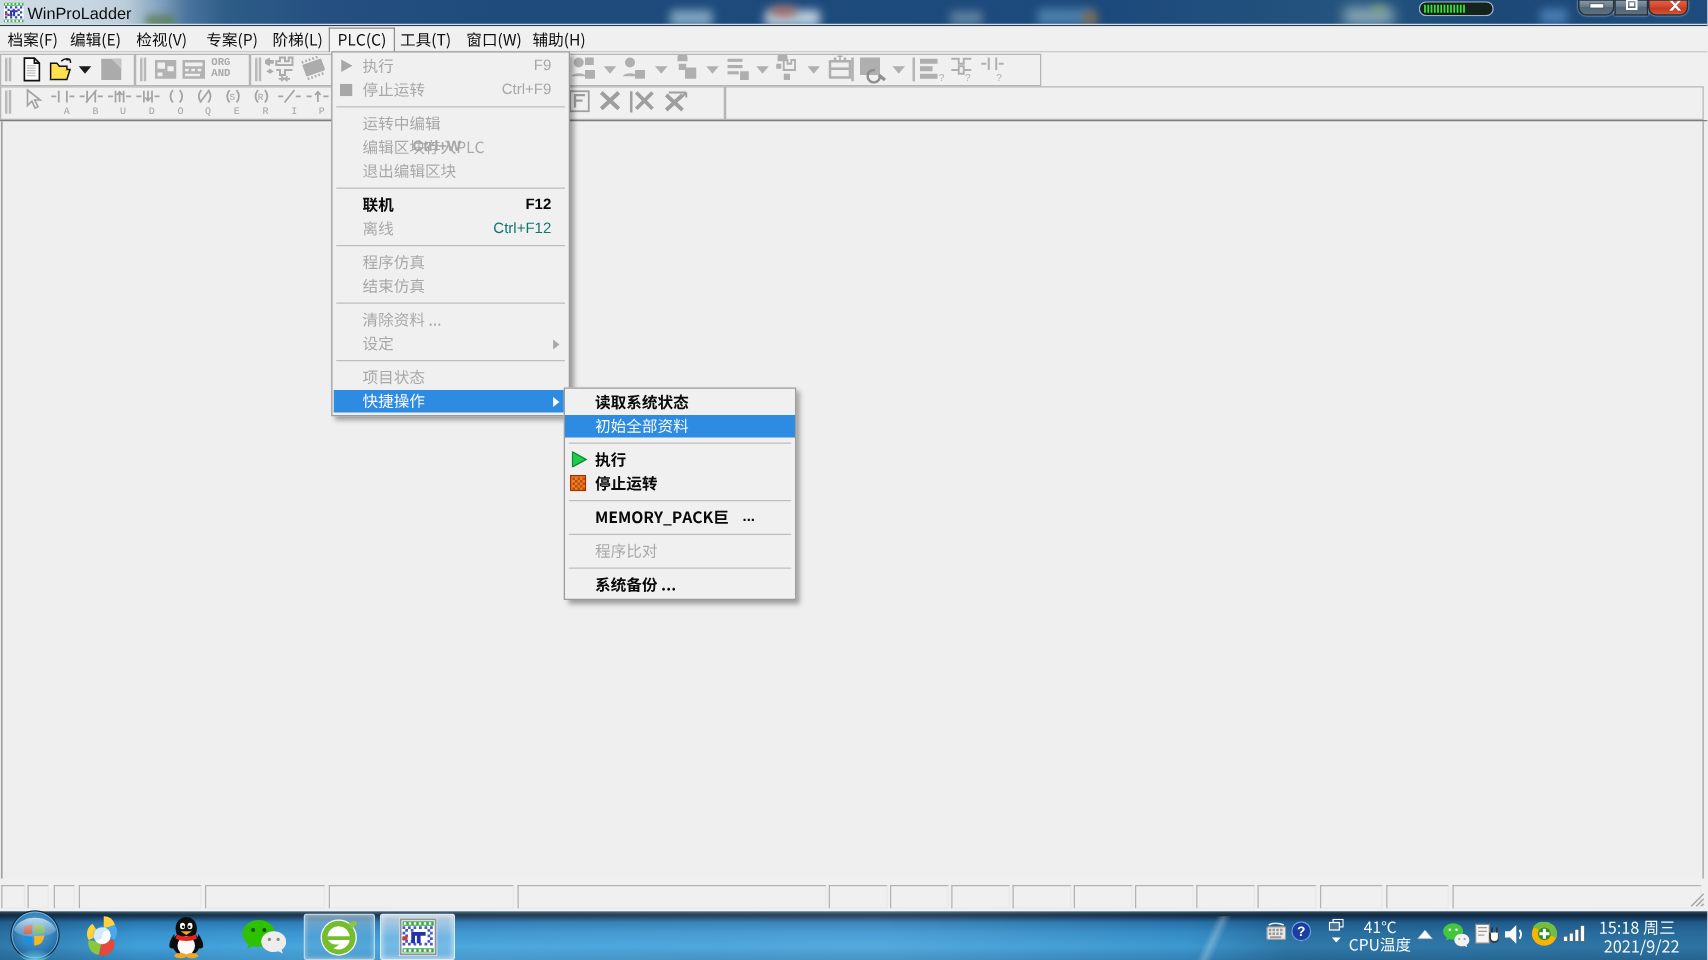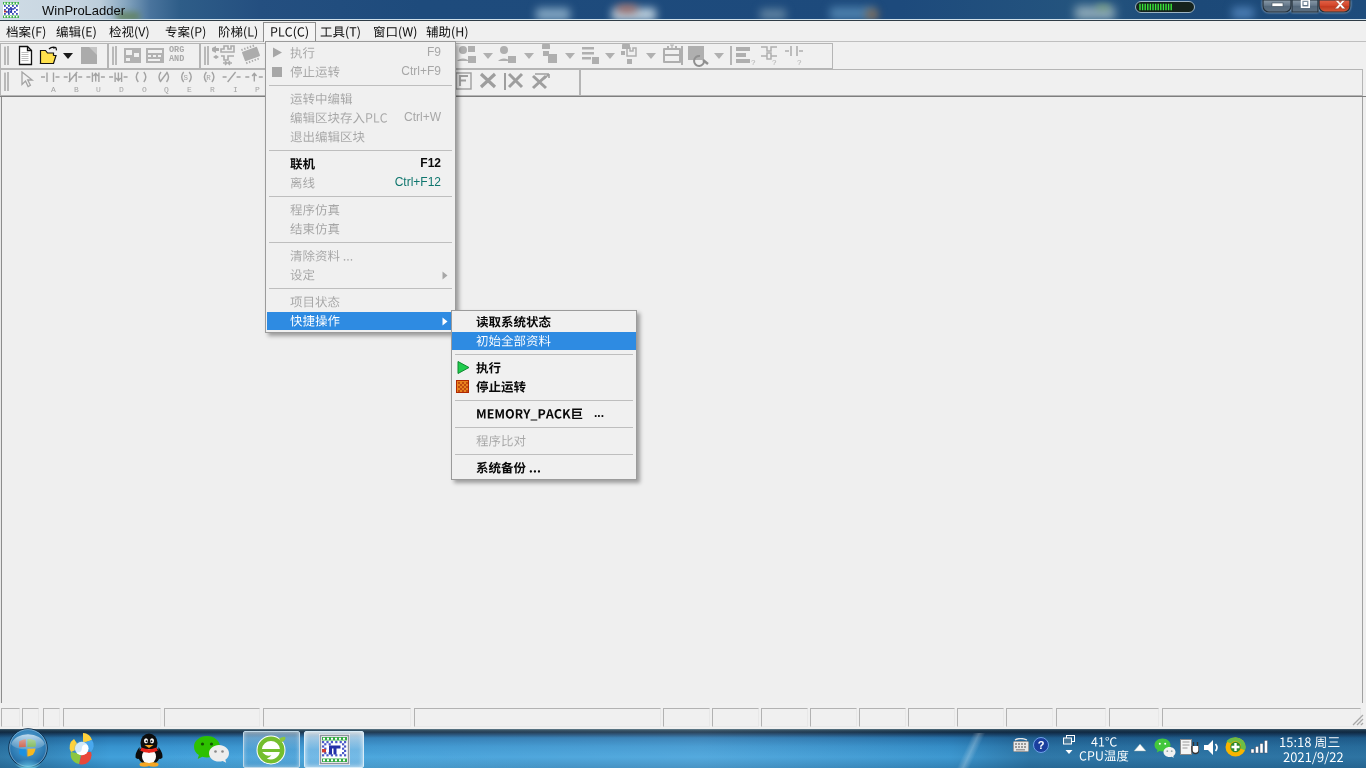--- a/index.html
+++ b/index.html
@@ -41,21 +41,21 @@
       <rect x="7" y="9" width="1.8" height="1.8"></rect>
       <rect x="11" y="9" width="1.8" height="1.8"></rect>
 <rect x="1" y="11" width="1.8" height="1.8"></rect>
       <rect x="5" y="11" width="1.8" height="1.8"></rect>
       <rect x="9" y="11" width="1.8" height="1.8"></rect>
       <rect x="13" y="11" width="1.8" height="1.8"></rect>
 </g>
 <path d="M5 6.2h6.2v1.6h-2.1v3.2h-1.6v-3.2h-0.9v3.2H5z" fill="#2B3BAF"></path>
 <rect x="1" y="8.6" width="2.2" height="1.8" fill="#C03A30"></rect>
 </svg>
-<div class="ab" style="left:22px;top:3px;font-size:13px;color:#0b0b0b;margin-left:20px;">WinProLadder</div>
+<div class="ab" style="left:22px;top:3px;font-size:13px;color:#0b0b0b;">WinProLadder</div>
 <svg class="ab" style="left:1135px;top:1px" width="62" height="12" viewBox="0 0 62 12">
 <rect x="0.5" y="0.5" width="59" height="11" rx="5.5" fill="#15231d" stroke="#9DB4C4" stroke-width="1"></rect>
 <g stroke="#39E639" stroke-width="1.4">
 <path d="M5 2.8v6.4 M7.6 2.8v6.4 M10.2 2.8v6.4 M12.8 2.8v6.4 M15.4 2.8v6.4 M18 2.8v6.4 M20.6 2.8v6.4 M23.2 2.8v6.4 M25.8 2.8v6.4 M28.4 2.8v6.4 M31 2.8v6.4 M33.6 2.8v6.4 M36.2 2.8v6.4"></path>
 </g>
 </svg>
 <svg class="ab" style="left:1262px;top:0;filter:drop-shadow(0 0 1px rgba(230,240,248,0.8))" width="95" height="13" viewBox="0 0 95 13">
 <defs>
 <linearGradient id="wb" x1="0" y1="0" x2="0" y2="1">
         <stop offset="0" stop-color="#8B9CA9"></stop>
@@ -543,21 +543,21 @@
 <svg class="ab" style="left:272px;top:66.5px;z-index:12" width="10" height="10" viewBox="0 0 10 10">
     <rect width="10" height="10" fill="#A7A7A7"></rect>
   </svg>
 <div class="ab" style="left:269px;top:84.5px;width:183px;height:1px;background:#BEBEBE;z-index:11;"></div>
 <svg style="position:absolute;left:288px;top:90.5px;z-index:12;" width="66.5" height="15.6" viewBox="-2 -12.5 66.5 15.6">
     <path d="M4.8 -9.7V-8.8H11.1V-9.7ZM0.9 -9.2C1.6 -8.7 2.6 -8 3.1 -7.6L3.7 -8.2C3.2 -8.7 2.2 -9.3 1.5 -9.8ZM4.7 -1.5C5.1 -1.7 5.6 -1.7 10.3 -2.1L10.8 -1.2L11.6 -1.6C11.2 -2.6 10.2 -4.2 9.4 -5.4L8.6 -5C9 -4.4 9.5 -3.6 9.9 -2.9L5.7 -2.6C6.4 -3.6 7.1 -4.8 7.6 -6H11.9V-6.9H3.9V-6H6.5C6 -4.7 5.3 -3.5 5.1 -3.2C4.8 -2.8 4.6 -2.5 4.4 -2.4C4.5 -2.2 4.6 -1.7 4.7 -1.5ZM3.2 -6.1H0.5V-5.2H2.2V-1.3C1.7 -1 1.1 -0.5 0.5 0.2L1.1 1.1C1.7 0.2 2.4 -0.5 2.8 -0.5C3.1 -0.5 3.5 -0.1 4 0.2C4.9 0.7 5.9 0.9 7.5 0.9C8.8 0.9 11 0.8 11.8 0.8C11.8 0.5 12 0 12.1 -0.3C10.8 -0.1 8.9 -0 7.5 -0C6.1 -0 5 -0.1 4.2 -0.6C3.7 -0.9 3.4 -1.2 3.2 -1.3Z M13.5 -4.2C13.6 -4.2 14 -4.3 14.4 -4.3H15.5V-2.5L13 -2.1L13.2 -1.2L15.5 -1.6V1H16.4V-1.8L18.1 -2.1L18.1 -3L16.4 -2.7V-4.3H17.7V-5.2H16.4V-7.1H15.5V-5.2H14.3C14.7 -6.1 15.1 -7.1 15.4 -8.2H17.7V-9H15.7C15.8 -9.5 15.9 -9.9 16 -10.3L15.1 -10.5C15 -10 14.9 -9.5 14.8 -9H13.1V-8.2H14.6C14.3 -7.1 14 -6.3 13.8 -6C13.6 -5.4 13.4 -5 13.2 -5C13.3 -4.8 13.5 -4.3 13.5 -4.2ZM17.8 -6.7V-5.8H19.7C19.4 -4.9 19.1 -4.1 18.9 -3.5H22.5C22.1 -2.9 21.5 -2.1 21 -1.4C20.6 -1.7 20.1 -2 19.7 -2.2L19.1 -1.6C20.4 -0.9 21.9 0.3 22.6 1L23.2 0.3C22.9 -0.1 22.3 -0.5 21.7 -1C22.5 -2 23.4 -3.2 24 -4.1L23.4 -4.4L23.2 -4.4H20.2L20.6 -5.8H24.5V-6.7H20.9L21.3 -8.2H24V-9H21.5L21.9 -10.4L20.9 -10.5L20.6 -9H18.3V-8.2H20.3L19.9 -6.7Z M30.7 -10.5V-8.3H26.2V-2.3H27.1V-3.1H30.7V1H31.7V-3.1H35.3V-2.4H36.3V-8.3H31.7V-10.5ZM27.1 -4V-7.4H30.7V-4ZM35.3 -4H31.7V-7.4H35.3Z M38 -0.7 38.2 0.2C39.2 -0.2 40.6 -0.8 41.8 -1.3L41.6 -2C40.3 -1.5 38.9 -1 38 -0.7ZM38.3 -5.3C38.4 -5.4 38.7 -5.4 40.1 -5.6C39.6 -4.8 39.1 -4.2 39 -4C38.6 -3.5 38.3 -3.2 38.1 -3.1C38.2 -2.9 38.3 -2.5 38.4 -2.3C38.6 -2.4 39 -2.6 41.7 -3.2C41.7 -3.4 41.7 -3.7 41.7 -4L39.6 -3.5C40.5 -4.7 41.3 -6.1 42 -7.5L41.3 -7.9C41.1 -7.4 40.8 -6.9 40.6 -6.5L39.2 -6.3C39.9 -7.4 40.6 -8.8 41.1 -10.2L40.2 -10.5C39.7 -9 38.9 -7.3 38.6 -6.9C38.4 -6.5 38.2 -6.2 38 -6.1C38.1 -5.9 38.2 -5.5 38.3 -5.3ZM45.3 -4.4V-2.5H44.3V-4.4ZM45.9 -4.4H46.8V-2.5H45.9ZM43.5 -5.2V0.9H44.3V-1.8H45.3V0.6H45.9V-1.8H46.8V0.6H47.5V-1.8H48.4V0.1C48.4 0.2 48.4 0.2 48.3 0.2C48.2 0.2 48 0.2 47.7 0.2C47.8 0.4 47.9 0.7 47.9 0.9C48.3 0.9 48.6 0.9 48.9 0.8C49.1 0.7 49.1 0.4 49.1 0.1V-5.2L48.4 -5.2ZM47.5 -4.4H48.4V-2.5H47.5ZM45.1 -10.3C45.3 -10 45.5 -9.5 45.6 -9.2H42.7V-6.4C42.7 -4.5 42.6 -1.7 41.4 0.3C41.6 0.4 42 0.6 42.1 0.8C43.3 -1.2 43.5 -4.2 43.5 -6.2H49V-9.2H46.6C46.5 -9.6 46.2 -10.1 45.9 -10.6ZM43.5 -8.3H48.1V-7H43.5Z M56.9 -9.4H60.2V-8.1H56.9ZM56 -10.1V-7.4H61.1V-10.1ZM51 -4.2C51.1 -4.2 51.5 -4.3 51.9 -4.3H53V-2.5L50.5 -2.1L50.7 -1.2L53 -1.7V1H53.9V-1.8L55.3 -2.1L55.3 -2.9L53.9 -2.7V-4.3H55.1V-5.2H53.9V-7.1H53V-5.2H51.9C52.2 -6 52.5 -7.1 52.9 -8.1H55.1V-9H53.1C53.2 -9.5 53.3 -9.9 53.4 -10.3L52.5 -10.5C52.4 -10 52.3 -9.5 52.2 -9H50.6V-8.1H52C51.7 -7.1 51.4 -6.3 51.3 -6C51.1 -5.4 50.9 -5 50.7 -5C50.8 -4.8 51 -4.3 51 -4.2ZM60.2 -5.9V-4.8H57V-5.9ZM55 -1 55.1 -0.1 60.2 -0.5V1H61.1V-0.6L62 -0.7L62 -1.4L61.1 -1.4V-5.9H61.9V-6.7H55.3V-5.9H56.1V-1ZM60.2 -4.1V-3H57V-4.1ZM60.2 -2.3V-1.3L57 -1.1V-2.3Z" fill="#A7A7A7"></path>
   </svg>
 <svg style="position:absolute;left:288px;top:109.5px;z-index:12;" width="101.7" height="15.6" viewBox="-2 -12.5 101.7 15.6">
     <path d="M0.5 -0.7 0.7 0.2C1.8 -0.2 3.1 -0.8 4.3 -1.3L4.2 -2C2.8 -1.5 1.4 -1 0.5 -0.7ZM0.8 -5.3C0.9 -5.4 1.2 -5.4 2.6 -5.6C2.1 -4.8 1.7 -4.2 1.5 -4C1.1 -3.5 0.8 -3.2 0.6 -3.1C0.7 -2.9 0.8 -2.5 0.9 -2.3C1.1 -2.4 1.5 -2.6 4.2 -3.2C4.2 -3.4 4.2 -3.7 4.2 -4L2.1 -3.5C3 -4.7 3.8 -6.1 4.5 -7.5L3.8 -7.9C3.6 -7.4 3.3 -6.9 3.1 -6.5L1.7 -6.3C2.4 -7.4 3.1 -8.8 3.6 -10.2L2.7 -10.5C2.2 -9 1.4 -7.3 1.1 -6.9C0.9 -6.5 0.7 -6.2 0.5 -6.1C0.6 -5.9 0.7 -5.5 0.8 -5.3ZM7.8 -4.4V-2.5H6.8V-4.4ZM8.4 -4.4H9.3V-2.5H8.4ZM6 -5.2V0.9H6.8V-1.8H7.8V0.6H8.4V-1.8H9.3V0.6H10V-1.8H10.9V0.1C10.9 0.2 10.9 0.2 10.8 0.2C10.7 0.2 10.5 0.2 10.2 0.2C10.3 0.4 10.4 0.7 10.4 0.9C10.8 0.9 11.1 0.9 11.4 0.8C11.6 0.7 11.6 0.4 11.6 0.1V-5.2L10.9 -5.2ZM10 -4.4H10.9V-2.5H10ZM7.6 -10.3C7.8 -10 8 -9.5 8.1 -9.2H5.2V-6.4C5.2 -4.5 5.1 -1.7 3.9 0.3C4.1 0.4 4.5 0.6 4.7 0.8C5.8 -1.2 6 -4.2 6 -6.2H11.5V-9.2H9.1C9 -9.6 8.7 -10.1 8.4 -10.6ZM6 -8.3H10.6V-7H6Z M19.4 -9.4H22.7V-8.1H19.4ZM18.5 -10.1V-7.4H23.6V-10.1ZM13.5 -4.2C13.6 -4.2 14 -4.3 14.4 -4.3H15.6V-2.5L13 -2.1L13.2 -1.2L15.6 -1.7V1H16.4V-1.8L17.8 -2.1L17.8 -2.9L16.4 -2.7V-4.3H17.6V-5.2H16.4V-7.1H15.6V-5.2H14.3C14.7 -6 15.1 -7.1 15.3 -8.1H17.6V-9H15.6C15.7 -9.5 15.8 -9.9 15.9 -10.3L14.9 -10.5C14.9 -10 14.8 -9.5 14.7 -9H13.1V-8.1H14.5C14.2 -7.1 13.9 -6.3 13.8 -6C13.6 -5.4 13.4 -5 13.2 -5C13.3 -4.8 13.5 -4.3 13.5 -4.2ZM22.7 -5.9V-4.8H19.5V-5.9ZM17.5 -1 17.6 -0.1 22.7 -0.5V1H23.6V-0.6L24.5 -0.7L24.5 -1.4L23.6 -1.4V-5.9H24.4V-6.7H17.8V-5.9H18.6V-1ZM22.7 -4.1V-3H19.5V-4.1ZM22.7 -2.3V-1.3L19.5 -1.1V-2.3Z M36.6 -9.8H26.2V0.6H36.9V-0.3H27.1V-8.9H36.6ZM28.2 -7.3C29.2 -6.5 30.3 -5.6 31.3 -4.6C30.2 -3.5 29.1 -2.6 27.8 -1.9C28.1 -1.7 28.4 -1.3 28.6 -1.2C29.8 -1.9 30.9 -2.9 32 -4C33.1 -3 34 -1.9 34.6 -1.2L35.4 -1.8C34.7 -2.6 33.7 -3.6 32.6 -4.7C33.5 -5.7 34.3 -6.8 35 -8L34.1 -8.3C33.5 -7.2 32.8 -6.2 31.9 -5.3C30.9 -6.2 29.9 -7.1 28.9 -7.9Z M47.6 -4.7H45.6C45.7 -5.2 45.7 -5.7 45.7 -6.1V-7.5H47.6ZM44.8 -10.4V-8.4H42.5V-7.5H44.8V-6.1C44.8 -5.7 44.8 -5.2 44.7 -4.7H42.1V-3.9H44.6C44.3 -2.3 43.4 -0.8 41.1 0.3C41.3 0.5 41.6 0.8 41.8 1C44.1 -0.2 45.1 -1.7 45.5 -3.5C46.1 -1.4 47.2 0.2 49 1C49.1 0.8 49.4 0.4 49.6 0.2C47.9 -0.5 46.8 -2 46.2 -3.9H49.4V-4.7H48.5V-8.4H45.7V-10.4ZM38 -2 38.3 -1.1C39.4 -1.6 40.8 -2.2 42.1 -2.8L41.9 -3.7L40.5 -3.1V-6.6H41.9V-7.5H40.5V-10.4H39.7V-7.5H38.1V-6.6H39.7V-2.7C39 -2.5 38.4 -2.2 38 -2Z M57.7 -4.4V-3.3H54.2V-2.5H57.7V-0.1C57.7 0.1 57.6 0.1 57.4 0.1C57.2 0.1 56.4 0.1 55.6 0.1C55.7 0.4 55.9 0.7 55.9 1C57 1 57.7 1 58.1 0.9C58.5 0.7 58.6 0.4 58.6 -0.1V-2.5H62V-3.3H58.6V-4C59.5 -4.6 60.5 -5.4 61.2 -6.2L60.6 -6.6L60.4 -6.6H55.2V-5.7H59.5C59 -5.2 58.3 -4.7 57.7 -4.4ZM54.8 -10.5C54.7 -10 54.5 -9.4 54.3 -8.9H50.8V-8H53.9C53.1 -6.2 51.9 -4.6 50.4 -3.6C50.5 -3.3 50.8 -2.9 50.9 -2.7C51.4 -3.1 51.9 -3.5 52.4 -4V1H53.3V-5.1C54 -6 54.5 -7 54.9 -8H61.7V-8.9H55.3C55.5 -9.3 55.6 -9.8 55.8 -10.3Z M66.2 -9.4C67 -8.9 67.7 -8.2 68.2 -7.4C67.4 -3.8 65.8 -1.3 63 0.2C63.3 0.3 63.7 0.7 63.9 0.9C66.4 -0.6 68 -2.9 69 -6.1C70.3 -3.6 71.2 -0.7 74.1 0.9C74.1 0.6 74.4 0.1 74.5 -0.2C70.4 -2.7 70.8 -7.4 66.8 -10.2Z M76.3 0H77.4V-3.7H78.9C80.9 -3.7 82.3 -4.5 82.3 -6.5C82.3 -8.5 80.9 -9.2 78.9 -9.2H76.3ZM77.4 -4.6V-8.2H78.7C80.3 -8.2 81.2 -7.8 81.2 -6.5C81.2 -5.2 80.4 -4.6 78.8 -4.6Z M84.2 0H89.3V-1H85.3V-9.2H84.2Z M94.4 0.2C95.6 0.2 96.5 -0.3 97.2 -1.2L96.6 -1.9C96 -1.2 95.3 -0.9 94.5 -0.9C92.7 -0.9 91.6 -2.3 91.6 -4.6C91.6 -6.9 92.8 -8.3 94.5 -8.3C95.3 -8.3 95.9 -8 96.4 -7.5L97 -8.2C96.5 -8.8 95.6 -9.3 94.5 -9.3C92.2 -9.3 90.4 -7.5 90.4 -4.6C90.4 -1.6 92.1 0.2 94.4 0.2Z" fill="#A7A7A7"></path>
   </svg>
-<div class="ab" style="left:330px;top:108px;width:111px;height:19px;line-height:19px;text-align:right;font-size:12px;color:#A7A7A7;font-weight:normal;z-index:12;">Ctrl+W</div>
+<div class="ab" style="left:330px;top:108px;width:111px;height:19px;line-height:19px;text-align:left;font-size:12px;color:#A7A7A7;font-weight:bold;z-index:12;">Ctrl+W</div>
 <svg style="position:absolute;left:288px;top:128.5px;z-index:12;" width="79" height="15.6" viewBox="-2 -12.5 79 15.6">
     <path d="M1 -9.5C1.7 -8.9 2.5 -8 2.8 -7.4L3.6 -8C3.2 -8.6 2.4 -9.4 1.7 -10ZM9.8 -7.2V-6H5.8V-7.2ZM9.8 -8H5.8V-9.2H9.8ZM4.8 -1C5.1 -1.2 5.4 -1.3 8.1 -2.1C8 -2.2 8 -2.6 8 -2.9L5.8 -2.3V-5.2H10.7V-9.9H4.9V-2.7C4.9 -2.2 4.6 -1.9 4.4 -1.8C4.5 -1.6 4.7 -1.3 4.8 -1ZM7 -4.4C8.3 -3.4 10 -2 10.7 -1.1L11.4 -1.6C11 -2.1 10.3 -2.7 9.6 -3.3C10.3 -3.7 11 -4.2 11.7 -4.7L10.9 -5.3C10.4 -4.9 9.7 -4.3 9 -3.8C8.5 -4.2 8.1 -4.5 7.6 -4.9ZM3.2 -6.1H0.7V-5.2H2.4V-1.3C1.8 -1.1 1.2 -0.6 0.5 0L1.1 0.8C1.8 0 2.4 -0.6 2.9 -0.6C3.2 -0.6 3.6 -0.3 4.1 0C4.9 0.5 6 0.7 7.5 0.7C8.7 0.7 10.9 0.6 11.8 0.5C11.8 0.3 12 -0.2 12.1 -0.4C10.8 -0.3 9 -0.2 7.5 -0.2C6.2 -0.2 5.1 -0.3 4.3 -0.7C3.8 -1 3.5 -1.2 3.2 -1.3Z M13.8 -4.3V0.3H22.7V1H23.7V-4.3H22.7V-0.7H19.2V-5.1H23.2V-9.4H22.2V-6H19.2V-10.5H18.2V-6H15.3V-9.4H14.4V-5.1H18.2V-0.7H14.8V-4.3Z M25.5 -0.7 25.7 0.2C26.8 -0.2 28.1 -0.8 29.3 -1.3L29.1 -2C27.8 -1.5 26.4 -1 25.5 -0.7ZM25.8 -5.3C25.9 -5.4 26.2 -5.4 27.6 -5.6C27.1 -4.8 26.6 -4.2 26.4 -4C26.1 -3.5 25.8 -3.2 25.6 -3.1C25.7 -2.9 25.8 -2.5 25.9 -2.3C26.1 -2.4 26.5 -2.6 29.2 -3.2C29.2 -3.4 29.2 -3.7 29.2 -4L27.1 -3.5C28 -4.7 28.8 -6.1 29.6 -7.5L28.8 -7.9C28.6 -7.4 28.3 -6.9 28.1 -6.5L26.7 -6.3C27.4 -7.4 28.1 -8.8 28.6 -10.2L27.7 -10.5C27.2 -9 26.4 -7.3 26.1 -6.9C25.9 -6.5 25.7 -6.2 25.5 -6.1C25.6 -5.9 25.7 -5.5 25.8 -5.3ZM32.8 -4.4V-2.5H31.8V-4.4ZM33.4 -4.4H34.3V-2.5H33.4ZM31 -5.2V0.9H31.8V-1.8H32.8V0.6H33.4V-1.8H34.3V0.6H35V-1.8H35.9V0.1C35.9 0.2 35.9 0.2 35.8 0.2C35.7 0.2 35.5 0.2 35.2 0.2C35.3 0.4 35.4 0.7 35.4 0.9C35.8 0.9 36.1 0.9 36.4 0.8C36.6 0.7 36.6 0.4 36.6 0.1V-5.2L35.9 -5.2ZM35 -4.4H35.9V-2.5H35ZM32.6 -10.3C32.8 -10 33 -9.5 33.1 -9.2H30.2V-6.4C30.2 -4.5 30.1 -1.7 28.9 0.3C29.1 0.4 29.5 0.6 29.6 0.8C30.8 -1.2 31 -4.2 31 -6.2H36.5V-9.2H34.1C34 -9.6 33.7 -10.1 33.4 -10.6ZM31 -8.3H35.6V-7H31Z M44.4 -9.4H47.7V-8.1H44.4ZM43.5 -10.1V-7.4H48.6V-10.1ZM38.5 -4.2C38.6 -4.2 39 -4.3 39.4 -4.3H40.5V-2.5L38 -2.1L38.2 -1.2L40.5 -1.7V1H41.4V-1.8L42.8 -2.1L42.8 -2.9L41.4 -2.7V-4.3H42.6V-5.2H41.4V-7.1H40.5V-5.2H39.4C39.7 -6 40 -7.1 40.4 -8.1H42.6V-9H40.6C40.7 -9.5 40.8 -9.9 40.9 -10.3L40 -10.5C39.9 -10 39.8 -9.5 39.7 -9H38.1V-8.1H39.5C39.2 -7.1 38.9 -6.3 38.8 -6C38.6 -5.4 38.4 -5 38.2 -5C38.3 -4.8 38.5 -4.3 38.5 -4.2ZM47.7 -5.9V-4.8H44.5V-5.9ZM42.5 -1 42.6 -0.1 47.7 -0.5V1H48.6V-0.6L49.5 -0.7L49.5 -1.4L48.6 -1.4V-5.9H49.4V-6.7H42.8V-5.9H43.6V-1ZM47.7 -4.1V-3H44.5V-4.1ZM47.7 -2.3V-1.3L44.5 -1.1V-2.3Z M61.6 -9.8H51.2V0.6H61.9V-0.3H52.1V-8.9H61.6ZM53.2 -7.3C54.2 -6.5 55.3 -5.6 56.3 -4.6C55.2 -3.5 54 -2.6 52.8 -1.9C53 -1.7 53.4 -1.3 53.6 -1.2C54.8 -1.9 55.9 -2.9 57 -4C58.1 -3 59 -1.9 59.6 -1.2L60.4 -1.8C59.7 -2.6 58.7 -3.6 57.6 -4.7C58.5 -5.7 59.3 -6.8 60 -8L59.1 -8.3C58.5 -7.2 57.8 -6.2 56.9 -5.3C55.9 -6.2 54.9 -7.1 53.9 -7.9Z M72.6 -4.7H70.7C70.7 -5.2 70.7 -5.7 70.7 -6.1V-7.5H72.6ZM69.8 -10.4V-8.4H67.5V-7.5H69.8V-6.1C69.8 -5.7 69.8 -5.2 69.7 -4.7H67.2V-3.9H69.6C69.3 -2.3 68.4 -0.8 66.1 0.3C66.3 0.5 66.6 0.8 66.8 1C69.1 -0.2 70.1 -1.7 70.5 -3.5C71.1 -1.4 72.2 0.2 74 1C74.1 0.8 74.4 0.4 74.6 0.2C72.9 -0.5 71.8 -2 71.2 -3.9H74.4V-4.7H73.5V-8.4H70.7V-10.4ZM63 -2 63.3 -1.1C64.4 -1.6 65.8 -2.2 67.1 -2.8L66.9 -3.7L65.5 -3.1V-6.6H66.9V-7.5H65.5V-10.4H64.7V-7.5H63.1V-6.6H64.7V-2.7C64 -2.5 63.4 -2.2 63 -2Z" fill="#A7A7A7"></path>
   </svg>
 <div class="ab" style="left:269px;top:149.5px;width:183px;height:1px;background:#BEBEBE;z-index:11;"></div>
 <svg style="position:absolute;left:288px;top:155.5px;z-index:12;" width="29" height="15.6" viewBox="-2 -12.5 29 15.6">
     <path d="M5.9 -9.9C6.4 -9.3 6.8 -8.6 7.1 -8H5.7V-6.7H7.8V-5.1V-4.9H5.5V-3.6H7.7C7.5 -2.3 6.8 -0.9 4.9 0.2C5.3 0.5 5.8 0.9 6 1.3C7.4 0.4 8.2 -0.6 8.6 -1.6C9.2 -0.4 10.1 0.5 11.3 1.1C11.5 0.7 11.9 0.2 12.2 -0.1C10.8 -0.7 9.7 -2 9.2 -3.6H12.1V-4.9H9.3V-5V-6.7H11.7V-8H10.2C10.6 -8.6 11 -9.3 11.4 -10L9.9 -10.4C9.6 -9.7 9.2 -8.7 8.8 -8H7.4L8.4 -8.6C8.2 -9.1 7.6 -9.9 7.1 -10.4ZM0.4 -1.9 0.7 -0.5 3.7 -1V1.1H4.9V-1.3L5.9 -1.4L5.8 -2.7L4.9 -2.6V-8.8H5.4V-10.2H0.5V-8.8H1.1V-2ZM2.4 -8.8H3.7V-7.5H2.4ZM2.4 -6.3H3.7V-4.9H2.4ZM2.4 -3.7H3.7V-2.4L2.4 -2.2Z M18.6 -9.9V-5.9C18.6 -4 18.4 -1.5 16.8 0.1C17.1 0.3 17.7 0.8 17.9 1.1C19.8 -0.7 20.1 -3.7 20.1 -5.9V-8.5H21.6V-1C21.6 0.1 21.7 0.4 22 0.7C22.2 0.9 22.5 1 22.8 1C23 1 23.3 1 23.5 1C23.8 1 24.1 0.9 24.3 0.8C24.5 0.6 24.6 0.4 24.7 -0C24.8 -0.4 24.8 -1.3 24.9 -1.9C24.5 -2.1 24.1 -2.3 23.8 -2.5C23.8 -1.8 23.8 -1.2 23.7 -0.9C23.7 -0.6 23.7 -0.5 23.6 -0.5C23.6 -0.4 23.6 -0.4 23.5 -0.4C23.4 -0.4 23.3 -0.4 23.3 -0.4C23.2 -0.4 23.2 -0.4 23.1 -0.5C23.1 -0.5 23.1 -0.7 23.1 -1V-9.9ZM14.9 -10.6V-8H13.1V-6.6H14.7C14.3 -5.1 13.6 -3.4 12.8 -2.4C13 -2.1 13.3 -1.5 13.5 -1C14 -1.7 14.5 -2.8 14.9 -3.9V1.1H16.4V-4.1C16.7 -3.6 17.1 -3 17.3 -2.6L18.1 -3.8C17.9 -4.1 16.8 -5.4 16.4 -5.9V-6.6H18V-8H16.4V-10.6Z" fill="#0A0A0A"></path>
   </svg>
 <div class="ab" style="left:330px;top:154px;width:111px;height:19px;line-height:19px;text-align:right;font-size:12px;color:#0A0A0A;font-weight:bold;z-index:12;">F12</div>
 <svg style="position:absolute;left:288px;top:174.5px;z-index:12;" width="29" height="15.6" viewBox="-2 -12.5 29 15.6">
     <path d="M5.4 -10.3C5.6 -10 5.7 -9.7 5.8 -9.3H0.8V-8.5H11.7V-9.3H6.8C6.7 -9.7 6.4 -10.2 6.2 -10.6ZM3.7 -0.3C4 -0.4 4.4 -0.5 8.2 -0.9C8.4 -0.7 8.5 -0.4 8.6 -0.2L9.3 -0.7C9 -1.2 8.3 -2.1 7.8 -2.8L7.2 -2.4L7.8 -1.6L4.7 -1.3C5.1 -1.8 5.5 -2.3 5.9 -2.9H10.3V0C10.3 0.2 10.2 0.2 10 0.2C9.8 0.2 9.1 0.2 8.4 0.2C8.6 0.4 8.7 0.7 8.7 1C9.7 1 10.3 1 10.7 0.8C11.1 0.7 11.2 0.5 11.2 0V-3.7H6.4L6.9 -4.6H10.4V-8.1H9.5V-5.4H3.1V-8.1H2.1V-4.6H5.8C5.6 -4.3 5.5 -4 5.3 -3.7H1.4V1H2.3V-2.9H4.9C4.5 -2.4 4.3 -2.1 4.2 -1.9C3.9 -1.5 3.6 -1.2 3.4 -1.2C3.5 -1 3.6 -0.5 3.7 -0.3ZM7.9 -8.3C7.5 -8 7 -7.7 6.4 -7.3C5.7 -7.7 5 -8 4.4 -8.3L4 -7.8C4.5 -7.6 5.1 -7.3 5.7 -7C5 -6.6 4.3 -6.3 3.6 -6C3.8 -5.9 4 -5.6 4.1 -5.5C4.8 -5.8 5.6 -6.2 6.4 -6.6C7.2 -6.2 7.9 -5.9 8.3 -5.6L8.8 -6.1C8.3 -6.4 7.7 -6.7 7 -7C7.6 -7.3 8.1 -7.7 8.5 -8Z M13.2 -0.7 13.4 0.2C14.5 -0.1 16 -0.6 17.5 -1L17.3 -1.8C15.8 -1.4 14.2 -0.9 13.2 -0.7ZM21.3 -9.8C21.9 -9.5 22.7 -9 23.1 -8.6L23.7 -9.2C23.3 -9.5 22.5 -10 21.9 -10.3ZM13.4 -5.3C13.6 -5.4 13.9 -5.5 15.4 -5.7C14.8 -4.8 14.4 -4.2 14.1 -4C13.7 -3.5 13.4 -3.2 13.2 -3.1C13.3 -2.9 13.4 -2.5 13.5 -2.3C13.7 -2.4 14.2 -2.6 17.3 -3.2C17.3 -3.4 17.3 -3.7 17.3 -4L14.8 -3.5C15.8 -4.7 16.7 -6 17.5 -7.4L16.7 -7.9C16.5 -7.4 16.2 -6.9 15.9 -6.5L14.3 -6.3C15.1 -7.4 15.8 -8.7 16.4 -10.1L15.5 -10.5C15 -9 14.1 -7.4 13.8 -7C13.5 -6.5 13.3 -6.2 13.1 -6.2C13.2 -5.9 13.3 -5.5 13.4 -5.3ZM23.6 -4.4C23.1 -3.6 22.4 -2.9 21.6 -2.2C21.4 -2.9 21.2 -3.7 21.1 -4.6L24.3 -5.2L24.1 -6L21 -5.4C20.9 -6 20.9 -6.5 20.8 -7.1L23.9 -7.6L23.8 -8.4L20.8 -7.9C20.7 -8.8 20.7 -9.6 20.7 -10.5H19.8C19.8 -9.6 19.8 -8.7 19.9 -7.8L17.9 -7.5L18.1 -6.7L19.9 -6.9C20 -6.4 20 -5.8 20.1 -5.3L17.7 -4.8L17.8 -4L20.2 -4.4C20.4 -3.4 20.6 -2.4 20.8 -1.7C19.8 -1 18.5 -0.4 17.3 0C17.5 0.2 17.7 0.6 17.9 0.8C19 0.4 20.1 -0.2 21.1 -0.8C21.6 0.3 22.3 1 23.2 1C24.1 1 24.4 0.6 24.5 -0.9C24.3 -0.9 24 -1.1 23.8 -1.4C23.8 -0.2 23.6 0.1 23.3 0.1C22.8 0.1 22.3 -0.5 21.9 -1.4C22.9 -2.1 23.8 -3 24.4 -4Z" fill="#A7A7A7"></path>

